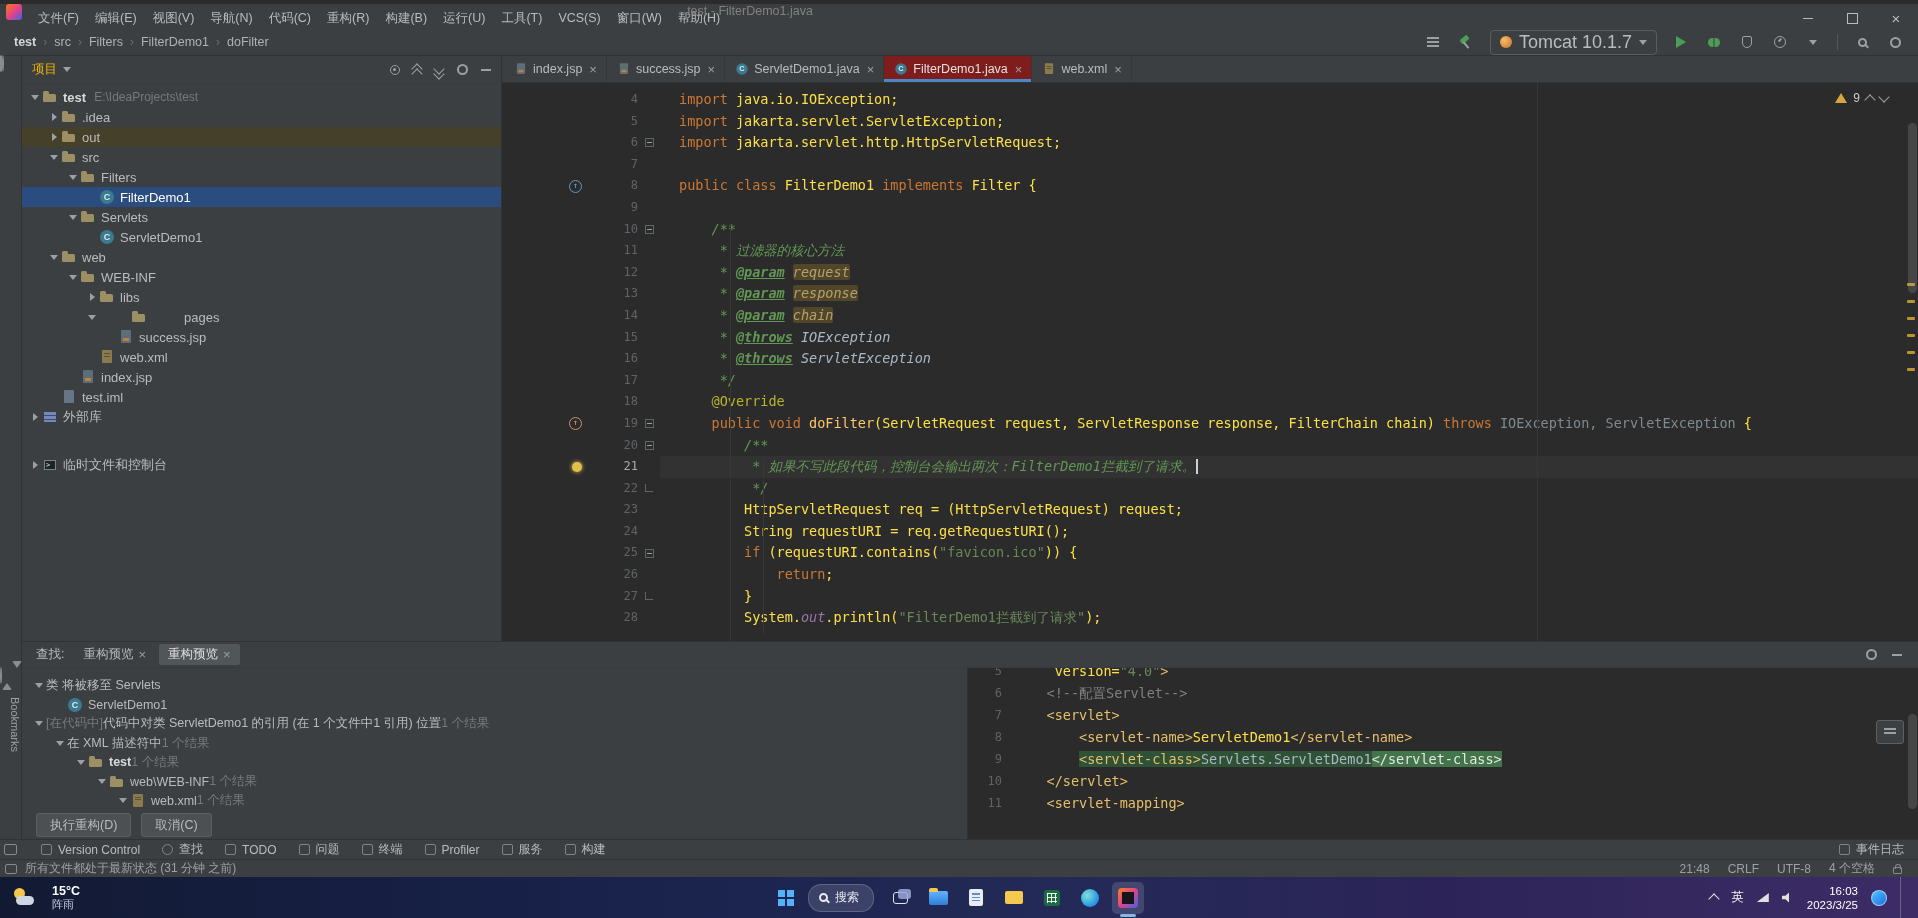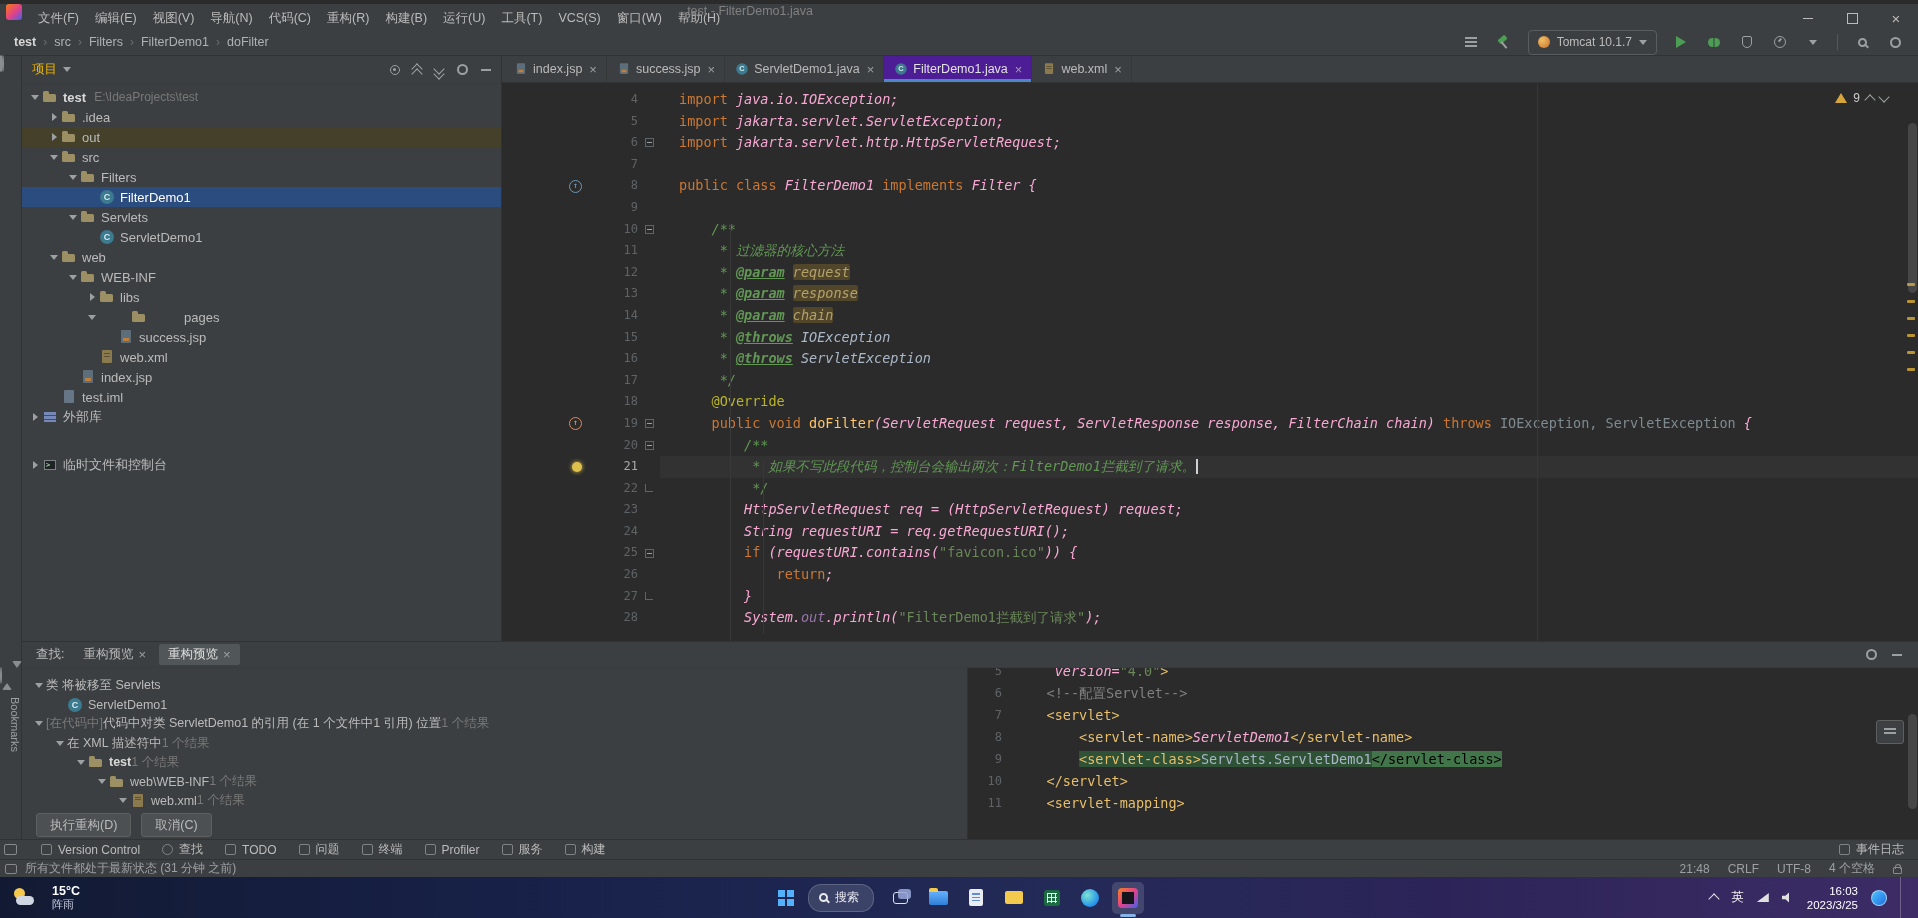--- a/index.html
+++ b/index.html
@@ -25,21 +25,21 @@
   .crumb.first{color:#d6d6d6;font-weight:bold;}
   .crumb-sep{color:#6a6d6f;font-size:12px;}
   .nav-actions{margin-left:auto;display:flex;align-items:center;gap:15px;margin-right:14px;}
   .na{display:flex;align-items:center;justify-content:center;width:18px;height:18px;}
   .icn-list{width:12px;height:10px;background:repeating-linear-gradient(180deg,#9da0a3 0 2px,transparent 2px 4px);}
   .icn-hammer{width:13px;height:13px;position:relative;}
   .icn-hammer::before{content:'';position:absolute;left:1px;top:1px;width:9px;height:5px;background:#4d9e55;border-radius:1px;transform:rotate(-40deg);}
   .icn-hammer::after{content:'';position:absolute;left:6px;top:5px;width:2px;height:8px;background:#9da0a3;transform:rotate(-40deg);}
   .runbox{display:flex;align-items:center;gap:7px;border:1px solid #5a5d5f;border-radius:4px;padding:2px 9px;height:19px;}
   .tomcat-dot{width:12px;height:12px;border-radius:50%;background:radial-gradient(circle at 35% 35%,#f2c063,#c96f2e);}
-  .runbox-label{font-size:12px;color:#bbbbbb;}
+  .runbox-label{font-size:18px;color:#bbbbbb;}
   .cdown{width:0;height:0;border-left:4px solid transparent;border-right:4px solid transparent;border-top:5px solid #9da0a3;}
   .icn-play{width:0;height:0;border-left:10px solid #4d9e55;border-top:6px solid transparent;border-bottom:6px solid transparent;}
   .icn-bug{width:12px;height:9px;border-radius:6px;background:#4d9e55;position:relative;}
   .icn-bug::after{content:'';position:absolute;left:5px;top:-2px;width:2px;height:13px;background:#3c3f41;opacity:.55;}
   .icn-shield{width:10px;height:12px;border:1.5px solid #9da0a3;border-radius:2px 2px 5px 5px;box-sizing:border-box;}
   .icn-gauge{width:12px;height:12px;border:1.5px solid #9da0a3;border-radius:50%;position:relative;box-sizing:border-box;}
   .icn-gauge::after{content:'';position:absolute;left:4px;top:1px;width:1.5px;height:4px;background:#9da0a3;transform:rotate(40deg);}
   .vdiv{width:1px;height:16px;background:#55585a;}
   .icn-search{width:9px;height:9px;border:2px solid #9da0a3;border-radius:50%;position:relative;box-sizing:border-box;}
   .icn-search::after{content:'';position:absolute;width:5px;height:2px;background:#9da0a3;transform:rotate(45deg);right:-4px;bottom:-2px;}
@@ -93,52 +93,52 @@
   .ic-iml::before{content:'';position:absolute;left:3px;top:1px;width:10px;height:13px;background:#667686;border-radius:1px;}
   .ic-lib::before{content:'';position:absolute;left:2px;top:3px;width:12px;height:10px;background:repeating-linear-gradient(180deg,#7688b8 0 3px,#3e4a6e 3px 4px);}
   .ic-console::before{content:'';position:absolute;left:2px;top:3px;width:12px;height:10px;background:#1f2326;border:1px solid #7a8288;box-sizing:border-box;}
   .ic-console::after{content:'>';position:absolute;left:4px;top:3px;color:#9fe09f;font:bold 7px/10px "DejaVu Sans Mono",monospace;}
 
   
   #editor{position:absolute;left:502px;top:56px;right:0;height:585px;background:#2b2b2b;}
   #editor-tabs{height:27px;background:#3c3f41;border-bottom:1px solid #323232;display:flex;align-items:stretch;padding-left:2px;box-sizing:border-box;}
   .etab{display:flex;align-items:center;padding:0 9px;gap:2px;font-size:12.5px;color:#bbbbbb;border-right:1px solid #353839;}
   .etab .tico{transform:scale(.82);margin-right:2px;}
-  .etab.active{background:#4c1d95;box-shadow:inset 0 -3px 0 #4a88c7;color:#e2e2e2;}
+  .etab.active{background:#7f1d1d;box-shadow:inset 0 -3px 0 #4a88c7;color:#e2e2e2;}
   .etab-close{color:#9da0a3;font-size:13px;margin-left:5px;}
   #codewrap{position:absolute;left:0;top:27px;right:0;bottom:0;font-family:"DejaVu Sans Mono",monospace;font-size:13.5px;overflow:hidden;padding-top:6px;}
   .crow{display:flex;height:21.6px;line-height:21.6px;align-items:center;}
   .crow.cur{background:linear-gradient(90deg,transparent 0,transparent 158px,#323232 158px);}
   .crow.cur .lnum{color:#a9a9a9;}
   .gslot{width:84px;display:flex;justify-content:flex-end;align-items:center;flex-shrink:0;}
   .lnum{width:52px;text-align:right;color:#606366;font-size:12px;flex-shrink:0;}
   .fslot{width:22px;display:flex;align-items:center;justify-content:center;flex-shrink:0;}
   .ltext{padding-left:19px;white-space:pre;}
   .gic{width:13px;height:13px;display:inline-block;position:relative;margin-right:4px;box-sizing:border-box;}
   .g-impl{border:1.5px solid #6897bb;border-radius:50%;color:#6897bb;font:bold 8px/10px "DejaVu Sans Mono",monospace;text-align:center;}
   .g-impl::before{content:'↑';}
   .g-over{border:1.5px solid #cf8e6d;border-radius:50%;color:#cf8e6d;font:bold 8px/10px "DejaVu Sans Mono",monospace;text-align:center;}
   .g-over::before{content:'↑';}
   .g-bulb{width:10px;height:10px;border-radius:50%;background:#dfc04c;box-shadow:0 0 4px #dfc04c;margin-top:1px;}
   .fm{width:9px;height:9px;border:1px solid #5f6468;background:#2b2b2b;position:relative;box-sizing:border-box;}
   .fm::after{content:'';position:absolute;left:1px;top:3px;width:5px;height:1px;background:#9da0a3;}
   .fe{width:7px;height:7px;border-left:1px solid #5f6468;border-bottom:1px solid #5f6468;}
   .caret{display:inline-block;width:2px;height:15px;background:#ced0d6;margin-left:1px;vertical-align:text-bottom;}
   
-  .seg-k{color:#cc7832;} .seg-p{color:#f9a8d4;font-style:italic;} .seg-s{color:#6a8759;}
+  .seg-k{color:#cc7832;} .seg-p{color:#fde047;} .seg-s{color:#6a8759;}
   .seg-c{color:#629755;font-style:italic;}
   .seg-ct{color:#629755;font-style:italic;font-weight:bold;text-decoration:underline;}
   .seg-cw{color:#a9b7c6;font-style:italic;}
   .seg-hl{background:#51452a;color:#b3a26b;font-style:italic;border-radius:2px;}
   .seg-an{color:#bbb529;} .seg-m{color:#ffc66b;} .seg-sf{color:#9876aa;font-style:italic;}
   .seg-gr{color:#7f8b91;}
   .seg-tag{color:#e8bf6a;} .seg-xc{color:#808080;}
   .seg-taghl{color:#e8bf6a;background:#2f5136;}
   .seg-phl{color:#a9b7c6;background:#2f5136;}
-  .seg-taghl2{color:#000000;background:#43754a;}
+  .seg-taghl2{color:#e5e5e5;background:#43754a;}
   .marginline{position:absolute;left:1035px;top:0;bottom:0;width:1px;background:#35373a;}
   .iguide{position:absolute;width:1px;background:#383838;}
   .g1{left:228px;top:141px;height:432px;}
   .g2{left:261px;top:378px;height:173px;}
   .inspect{position:absolute;top:8px;right:30px;display:flex;align-items:center;gap:6px;}
   .warn-tri{width:0;height:0;border-left:6px solid transparent;border-right:6px solid transparent;border-bottom:10px solid #d6a63c;}
   .wcount{font-family:"Liberation Sans",sans-serif;font-size:12px;color:#cccccc;}
   .chup{width:7px;height:7px;border-left:1.5px solid #9da0a3;border-top:1.5px solid #9da0a3;transform:rotate(45deg);margin-top:3px;}
   .chdn{width:7px;height:7px;border-left:1.5px solid #9da0a3;border-top:1.5px solid #9da0a3;transform:rotate(225deg);margin-bottom:3px;}
   .etick{position:absolute;right:3px;width:8px;height:3px;background:#b9952f;border-radius:1px;}

